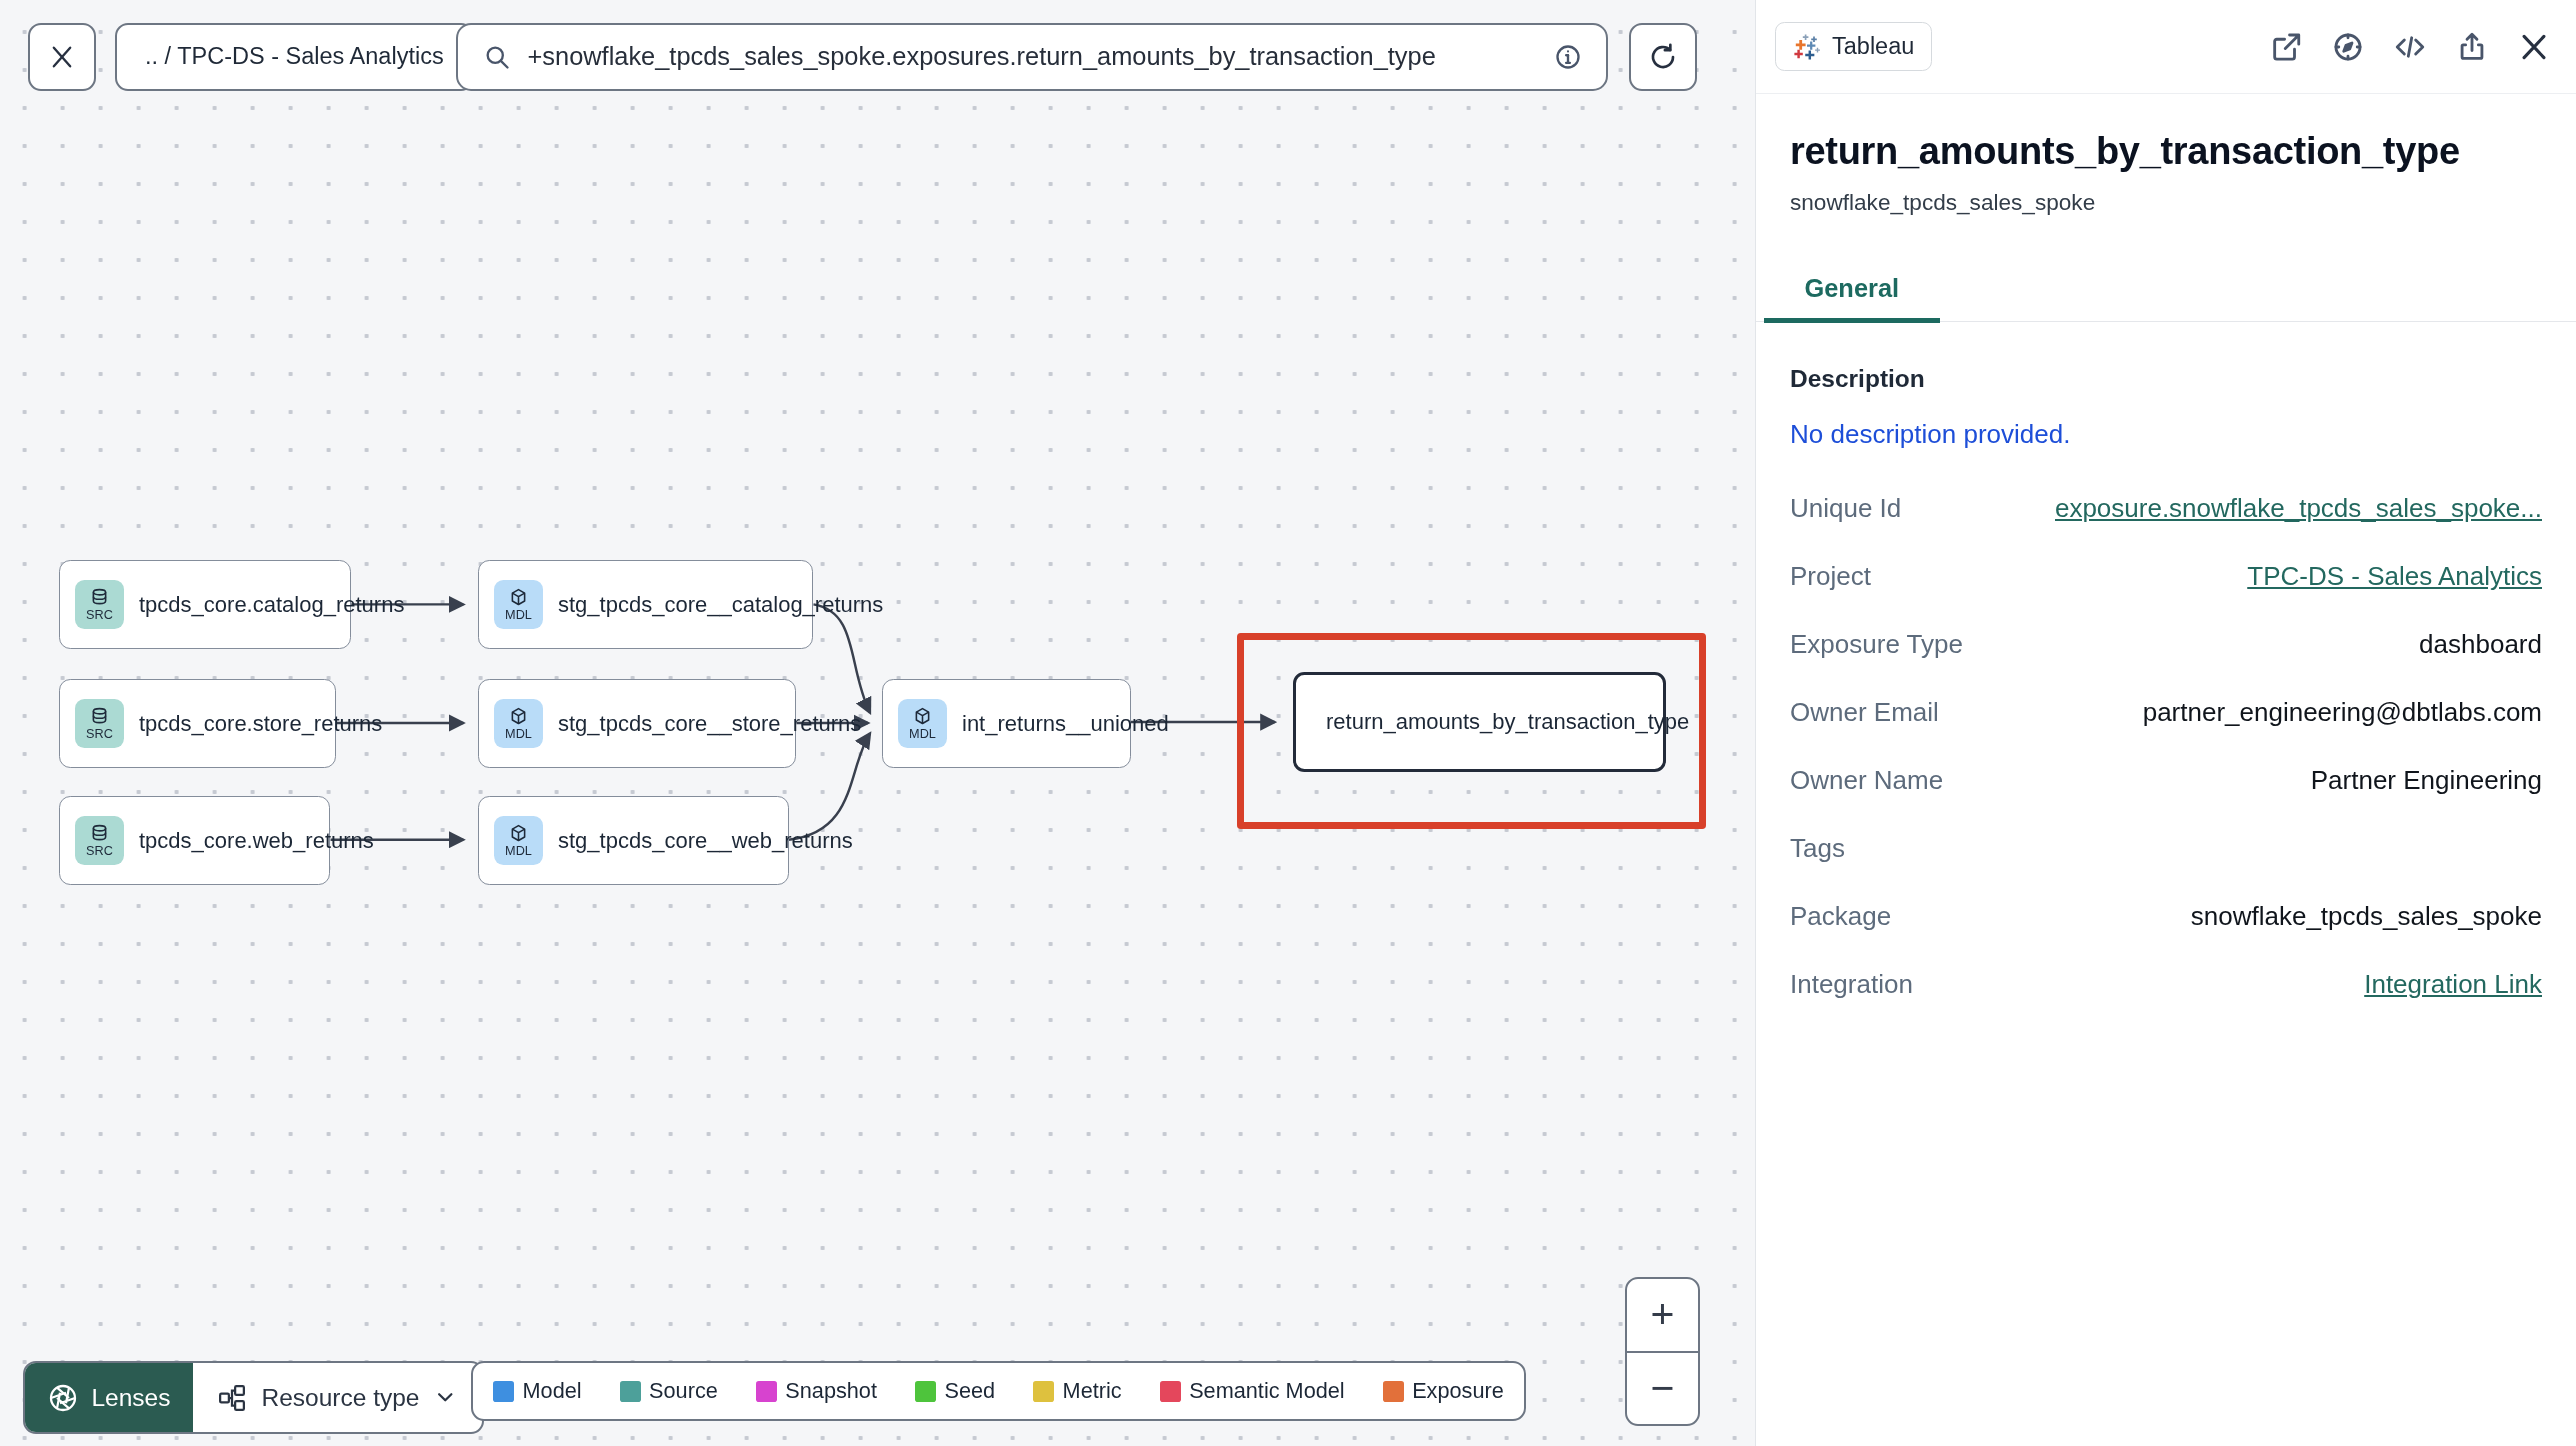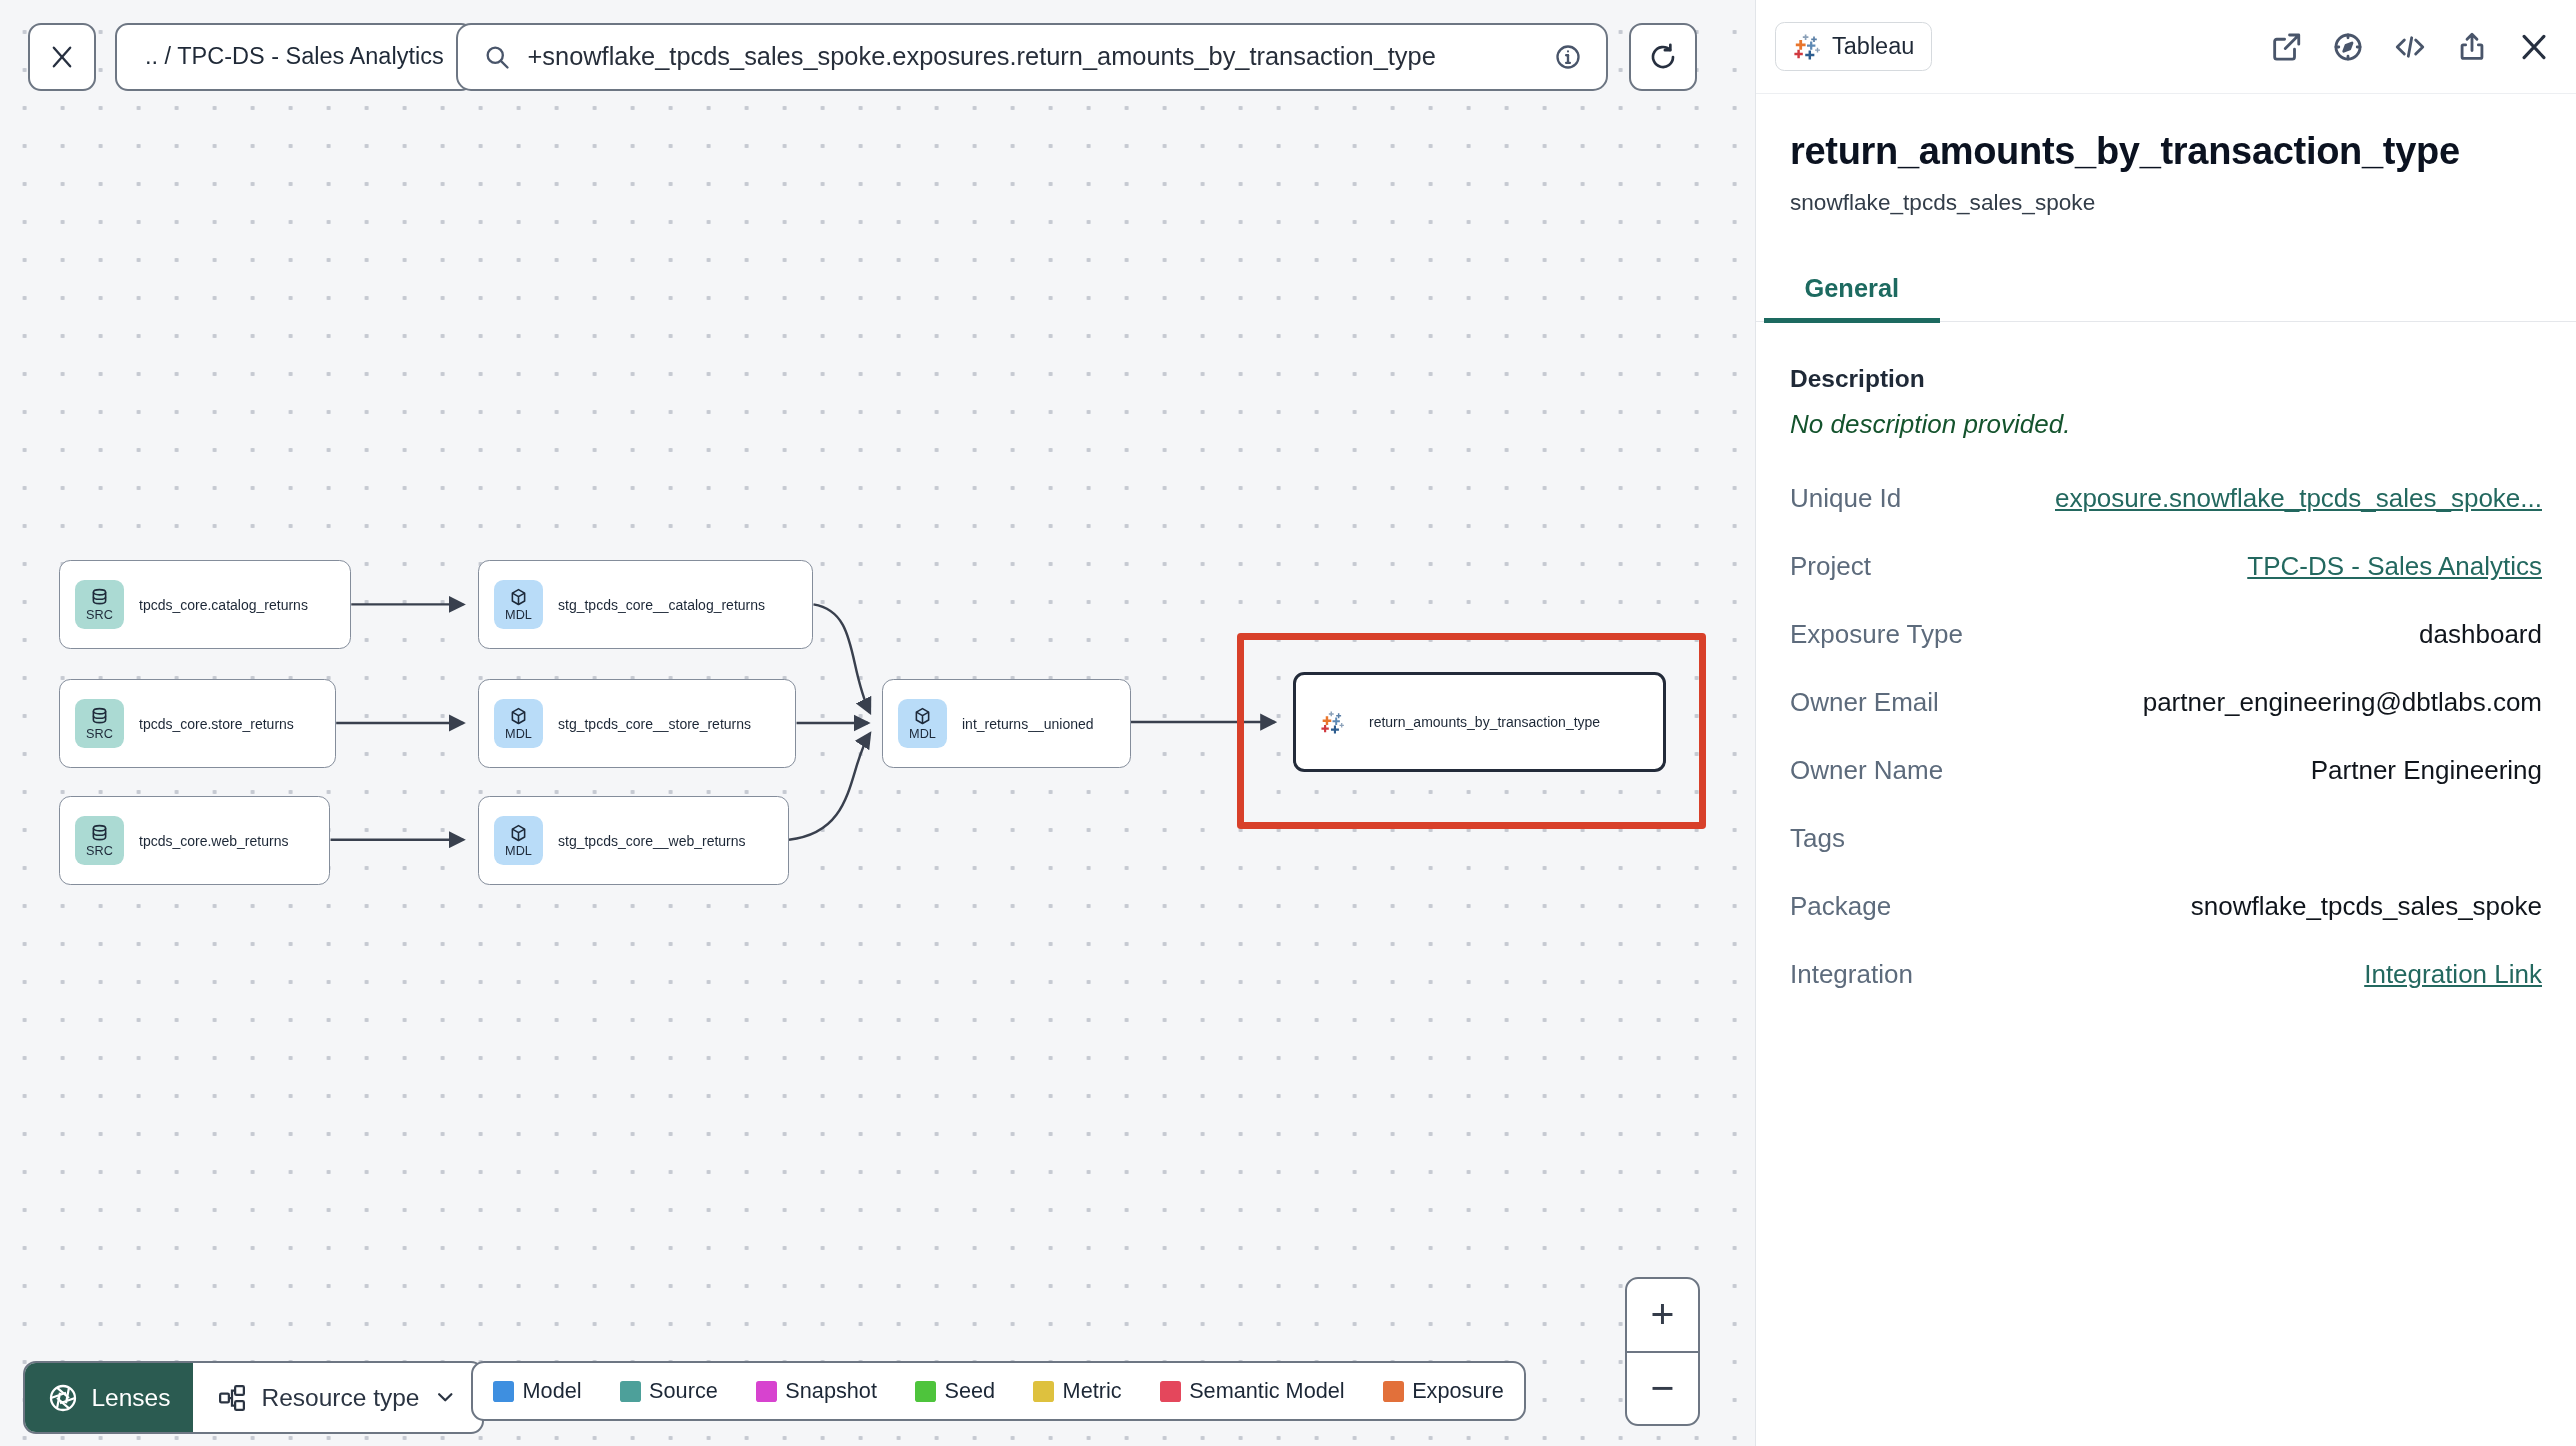--- a/index.html
+++ b/index.html
@@ -23,21 +23,21 @@
     justify-content:flex-start; gap:17px; padding:0 24.5px; }
   #searchbar .search-text { font-size:25.4px; color:#272e3a; white-space:nowrap;
     overflow:hidden; flex:1; }
   #btn-refresh { left:1629px; top:22.6px; width:68px; height:68px; }
   .tb-icon { stroke:#49556a; fill:none; stroke-width:2; stroke-linecap:round; stroke-linejoin:round; }
 
   
   .node { position:absolute; background:#fff; border:1.9px solid #848d9b;
     border-radius:11.3px; display:flex; align-items:center; gap:15px;
     padding:0 15px; z-index:3; }
-  .node-label { font-size:14px; color:#1c2736; white-space:nowrap; }
+  .node-label { font-size:22px; color:#1c2736; white-space:nowrap; }
   .node-chip { width:49px; height:49px; border-radius:9.4px; flex:0 0 auto;
     display:flex; flex-direction:column; align-items:center; justify-content:center; }
   .chip-src { background:#abdad3; }
   .chip-mdl { background:#b9dcf8; }
   .node-chip .chip-label { font-size:12.7px; font-weight:normal; color:#1e2a3a; line-height:1; margin-top:0.9px; }
   #node-0 { left:59px;  top:560px; width:292px; height:89px; }
   #node-1 { left:59px;  top:679px; width:277px; height:89px; }
   #node-2 { left:59px;  top:796px; width:271px; height:89px; }
   #node-3 { left:478px; top:560px; width:335px; height:89px; }
   #node-4 { left:478px; top:679px; width:318px; height:89px; }
@@ -83,21 +83,21 @@
     font-size:23.5px; color:#1f2937; background:#fff; }
   #panel-actions { display:flex; align-items:center; gap:26px; }
   .action-icon { width:36px; height:36px; display:flex; align-items:center; justify-content:center; }
   #panel-body { padding:0 34px; }
   #panel-title { margin-top:36px; font-size:38px; font-weight:bold; color:#0b1220; letter-spacing:-0.3px; }
   #panel-subtitle { margin-top:17px; font-size:22.6px; color:#333d49; }
   #tabs { margin:43px -34px 0 -34px; padding-left:7.5px; border-bottom:1.9px solid #e5e7eb; }
   .tab-active { display:inline-block; padding:15px 41px; font-size:25.4px; font-weight:bold;
     color:#1d6a60; border-bottom:5.6px solid #1d6a60; margin-bottom:-1.9px; }
   #desc-heading { margin-top:43px; font-size:24.5px; font-weight:bold; color:#1f2937; }
-  #desc-empty { margin-top:16px; font-size:26px; font-style:italic; color:#14532d; }
+  #desc-empty { margin-top:26px; font-size:26px; color:#1d4ed8; }
   #fields { margin-top:24.5px; }
   .field-row { display:flex; align-items:center; justify-content:space-between;
     min-height:68px; }
   .field-label { font-size:26px; color:#5d6b7c; white-space:nowrap; }
   .field-value { font-size:26px; color:#10151c; text-align:right; white-space:nowrap;
     overflow:hidden; max-width:565px; }
   .field-link { color:#23685f; text-decoration:underline; }
 </style>
 </head>
 <body>

